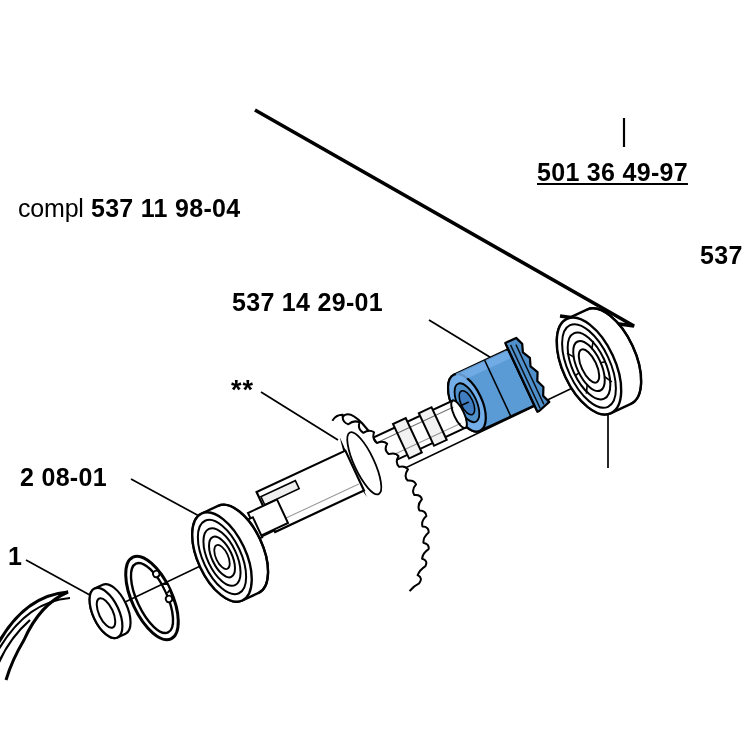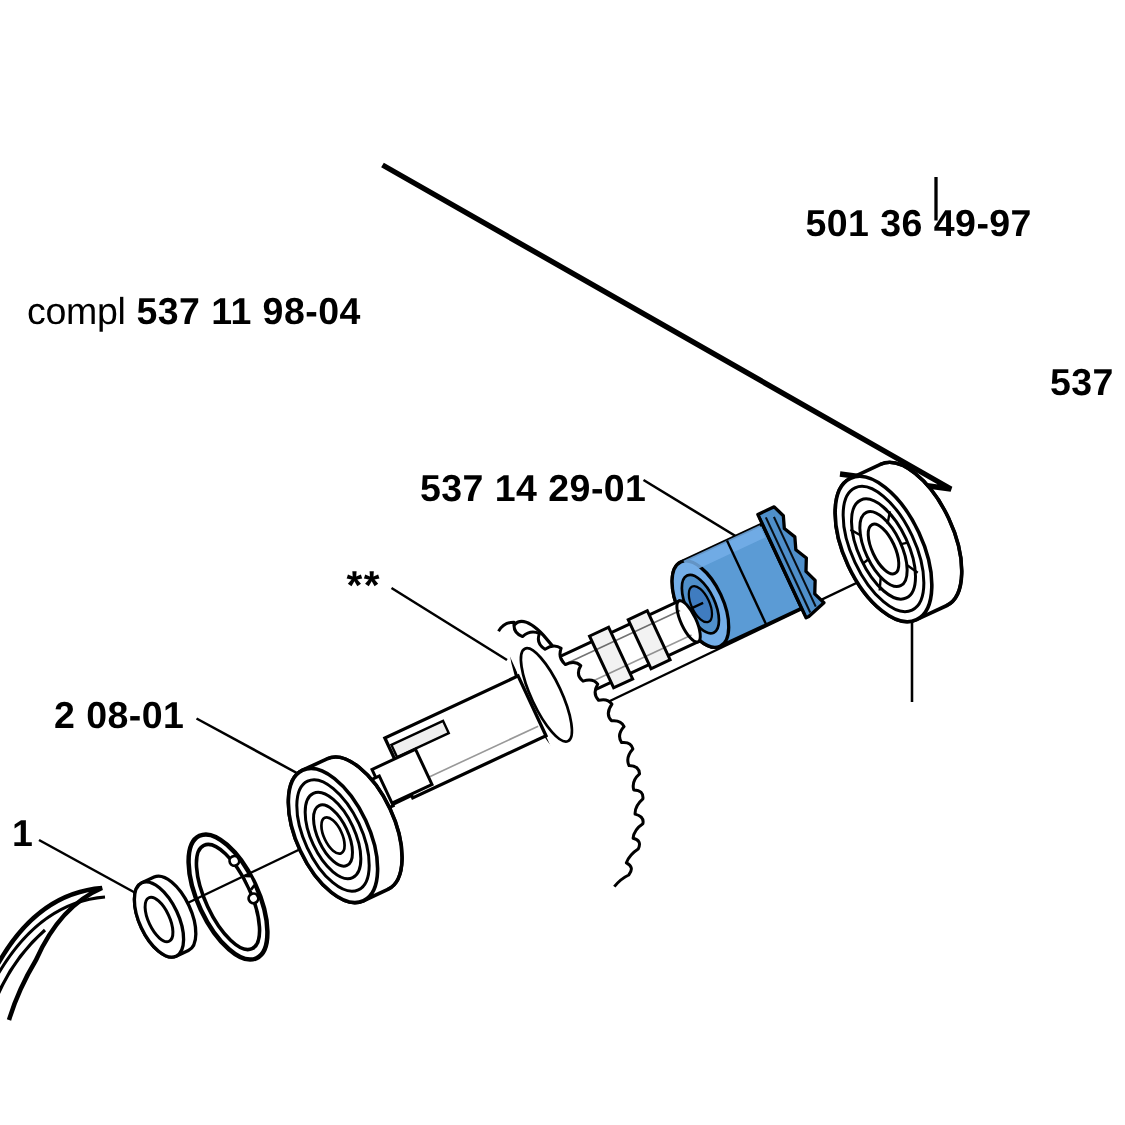--- a/index.html
+++ b/index.html
@@ -257,34 +257,34 @@
       </g>
 
     </g>
   </svg>
 
   <div class="callout" style="left:18px; top:196px;">
     <span class="pref">compl</span>
     <span class="num">537 11 98-04</span>
   </div>
 
-  <div class="callout" style="left:537px; top:137px;">
+  <div class="callout" style="left:537px; top:160px;text-decoration:underline;">
     <span class="num">501 36 49-97</span>
   </div>
 
   <div class="callout clipped-left" style="left:700px; top:243px;">
     <span class="num">537</span>
   </div>
 
-  <div class="callout" style="left:232px; top:314px;margin-left:48px;">
+  <div class="callout" style="left:232px; top:290px;">
     <span class="num">537 14 29-01</span>
   </div>
 
 
-  <div class="callout" style="left:20px; top:465px;margin-left:16px;">
+  <div class="callout" style="left:20px; top:465px;">
     <span class="num">2 08-01</span>
   </div>
 
   <div class="callout stars" style="left:231px; top:377px;">
     <span class="num">**</span>
   </div>
 
   <div class="callout" style="left:8px; top:544px;">
     <span class="num">1</span>
   </div>

